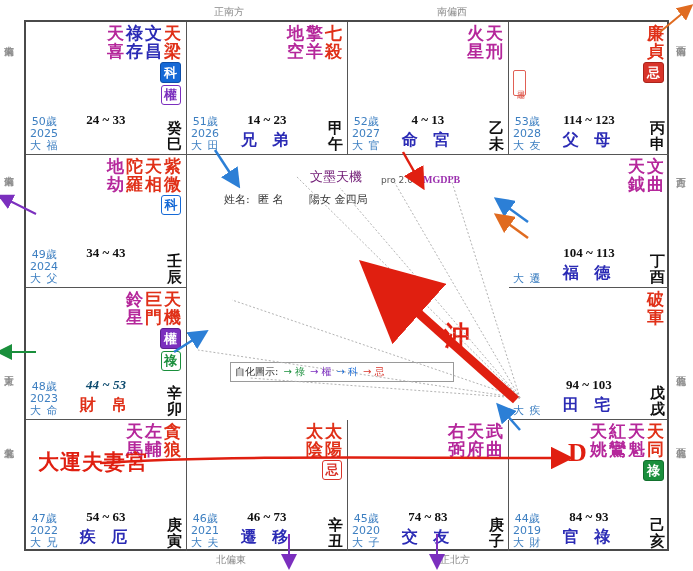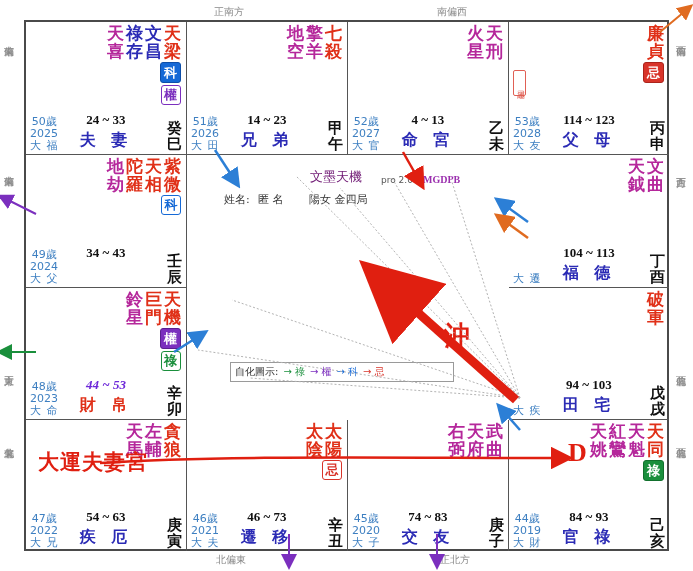--- a/index.html
+++ b/index.html
@@ -41,21 +41,21 @@
   .stamp{position:absolute;width:13px;height:26px;border:1px solid #e06055;border-radius:2px;
          color:#e06055;font-size:8px;line-height:9px;text-align:center;padding-top:2px;box-sizing:border-box;
          writing-mode:vertical-rl;text-orientation:upright;}
 
   
   .age{position:absolute;left:4px;bottom:2px;color:#3d7fc1;font-size:11px;line-height:12px;text-align:left;}
   .age .a1{font-size:11px;text-align:center;}
   .age .a3{letter-spacing:1px;}
   .range{position:absolute;bottom:26px;left:0;right:0;text-align:center;font-size:13px;font-weight:bold;
          color:#111;font-family:"Liberation Serif",serif;}
-  .range.red{color:#6d28d9;font-style:italic;}
+  .range.red{color:#0c4a6e;font-style:italic;}
   .palace{position:absolute;bottom:3px;left:0;right:0;text-align:center;font-size:16px;font-weight:bold;
           color:#2b2bb5;letter-spacing:5px;}
   .palace.red{color:#e03018;}
   .gz{position:absolute;right:4px;bottom:2px;font-size:15px;font-weight:bold;color:#111;line-height:16px;
       text-align:center;font-family:"DejaVu Sans",sans-serif;}
 
   
   #center{position:absolute;left:0;top:0;width:100%;height:100%;}
   .c-title{position:absolute;font-size:13px;color:#701a75;white-space:nowrap;}
   .c-small{position:absolute;font-size:9px;color:#555;white-space:nowrap;}
@@ -116,21 +116,20 @@
         <div class="badges" style="top: 40px;">
           <div class="badge b-ke">科</div>
           <div class="badge-hollow h-quan">權</div>
         </div>
         <div class="age">
           <div class="a1">50歲</div>
           <div class="a2">2025</div>
           <div class="a3">大 福</div>
         </div>
         <div class="range">24 ~ 33</div>
-        <div class="palace">夫 妻</div>
         <div class="gz">
           <div>癸</div>
           <div>巳</div>
         </div>
       </div>
       <div class="cell" style="left: 161px; top: 0px; width: 161px; height: 133px;">
         <div class="stars">
           <div class="starcol">
             <span style="color: rgb(224, 48, 24);">七</span>
             <span style="color: rgb(224, 48, 24);">殺</span>

